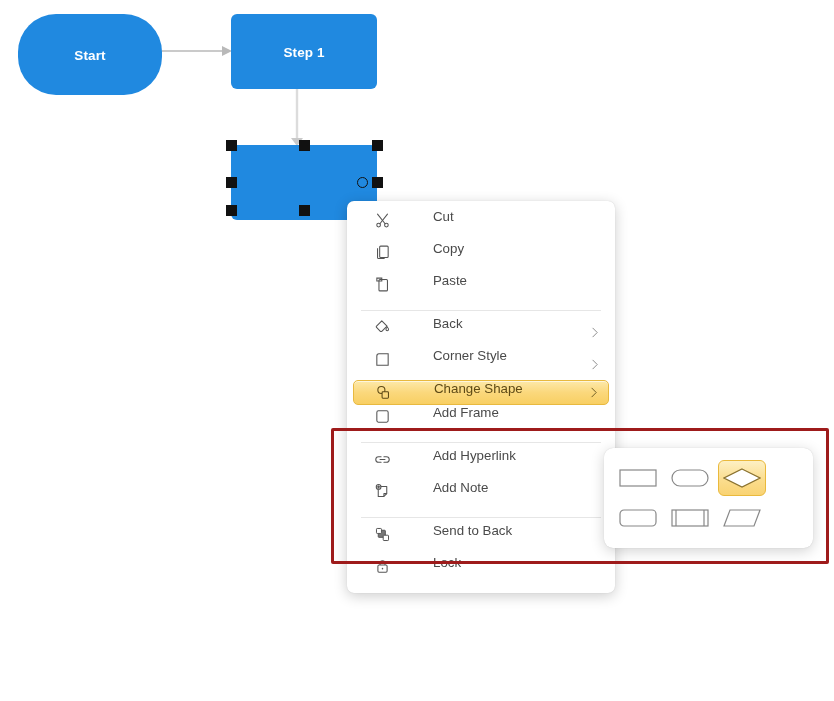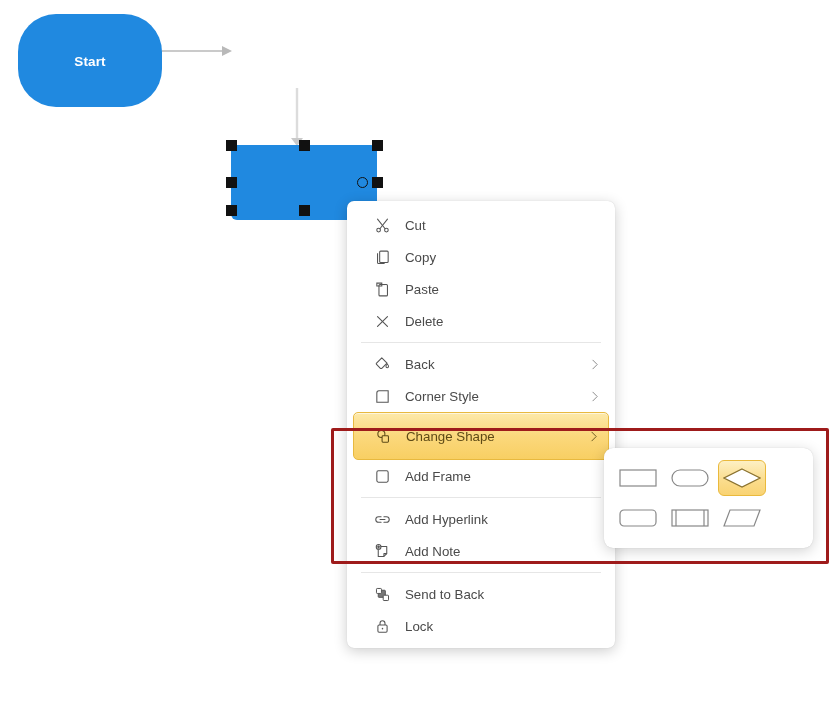--- a/index.html
+++ b/index.html
@@ -28,21 +28,21 @@
     color: #ffffff;
     font-size: 13.5px;
     font-weight: bold;
     letter-spacing: .1px;
     pointer-events: none;
   }
 
   .shape-start {
     position: absolute;
     left: 18px; top: 14px;
-    width: 144px; height: 93px;
+    width: 144px; height: 81px;
     background: #2089e0;
     border-radius: 38px;
   }
   .shape-step1 {
     position: absolute;
     left: 231px; top: 14px;
     width: 146px; height: 75px;
     background: #2089e0;
     border-radius: 6px;
   }
@@ -85,26 +85,26 @@
     width: 268px;
     background: #ffffff;
     border-radius: 7px;
     box-shadow: 0 3px 14px rgba(0,0,0,.20), 0 0 1px rgba(0,0,0,.18);
     padding: 8px 0 6px 0;
     z-index: 20;
   }
   .menu-item {
     position: relative;
     display: flex;
-    align-items: center;
     height: 32px;
     margin: 0 6px;
     padding: 0 8px 0 18px;
     border-radius: 5px;
     cursor: default;
+    gap: 28px;
   }
   .menu-item .mi-icon {
     width: 22px; height: 22px;
     flex: 0 0 22px;
     display: flex; align-items: center; justify-content: center;
     margin-right: 12px;
   }
   .menu-item .mi-icon svg { display: block; }
   .mi-label {
     font-size: 13.3px;
@@ -112,21 +112,21 @@
     white-space: nowrap;
   }
   .mi-arrow {
     margin-left: auto;
     color: #8a8a8a;
     display: flex; align-items: center;
   }
   .menu-item.highlight {
     background: linear-gradient(to bottom, #fde9a9 0%, #fbd87c 50%, #f8cf63 100%);
     border: 1px solid #e8b93f;
-    height: 48px;
+    height: 25px;
     box-shadow: inset 0 1px 0 rgba(255,255,255,.6);
   }
   .menu-item.highlight .mi-label { color: #5e4a16; }
   .menu-item.highlight .mi-arrow { color: #6b5a22; }
 
   .menu-sep {
     height: 1px;
     background: #e6e6e6;
     margin: 5px 14px;
   }
@@ -182,20 +182,23 @@
 
     <svg class="conn conn-v" width="2" height="58" viewBox="0 0 2 58" style="overflow:visible">
       <line x1="1" y1="0" x2="1" y2="50" stroke="#dcdcdc" stroke-width="2.4"></line>
       <polygon points="-5,50 7,50 1,58" fill="#c9c9c9"></polygon>
     </svg>
 
     <div class="shape-start">
       <div class="node-label">Start</div>
     </div>
 
+    <div class="shape-step1">
+      <div class="node-label">Step 1</div>
+    </div>
 
     <div class="shape-selected">
       <div class="node-label"></div>
     </div>
 
     <div class="handle" style="left:226px; top:140px;"></div>
     <div class="handle" style="left:299px; top:140px;"></div>
     <div class="handle" style="left:372px; top:140px;"></div>
     <div class="handle" style="left:226px; top:177px;"></div>
     <div class="handle" style="left:372px; top:177px;"></div>
@@ -234,29 +237,20 @@
       <span class="mi-icon">
         <svg width="17" height="17" viewBox="0 0 24 24" fill="none" stroke="#555" stroke-width="1.5">
           <rect x="7" y="5" width="12" height="16" rx="1.4"></rect>
           <path d="M4 3h7v4H4z"></path>
           <path d="M10.5 5H16"></path>
         </svg>
       </span>
       <span class="mi-label">Paste</span>
     </div>
 
-    <div class="menu-item">
-      <span class="mi-icon">
-        <svg width="17" height="17" viewBox="0 0 24 24" fill="none" stroke="#555" stroke-width="1.6" stroke-linecap="round">
-          <line x1="5" y1="5" x2="19" y2="19"></line>
-            <line x1="19" y1="5" x2="5" y2="19"></line>
-        </svg>
-      </span>
-      <span class="mi-label">Delete</span>
-    </div>
 
     <div class="menu-sep"></div>
 
     <div class="menu-item">
       <span class="mi-icon">
         <svg width="17" height="17" viewBox="0 0 24 24" fill="none" stroke="#555" stroke-width="1.5" stroke-linejoin="round">
           <path d="M11 2.5 3.6 9.9a1.4 1.4 0 0 0 0 2L9 17.3a1.4 1.4 0 0 0 2 0l7.4-7.4z"></path>
           <path d="M20.5 14.5c0 1.2-.8 2-1.8 2s-1.8-.8-1.8-2 1.8-3.2 1.8-3.2 1.8 2 1.8 3.2z"></path>
         </svg>
       </span>

